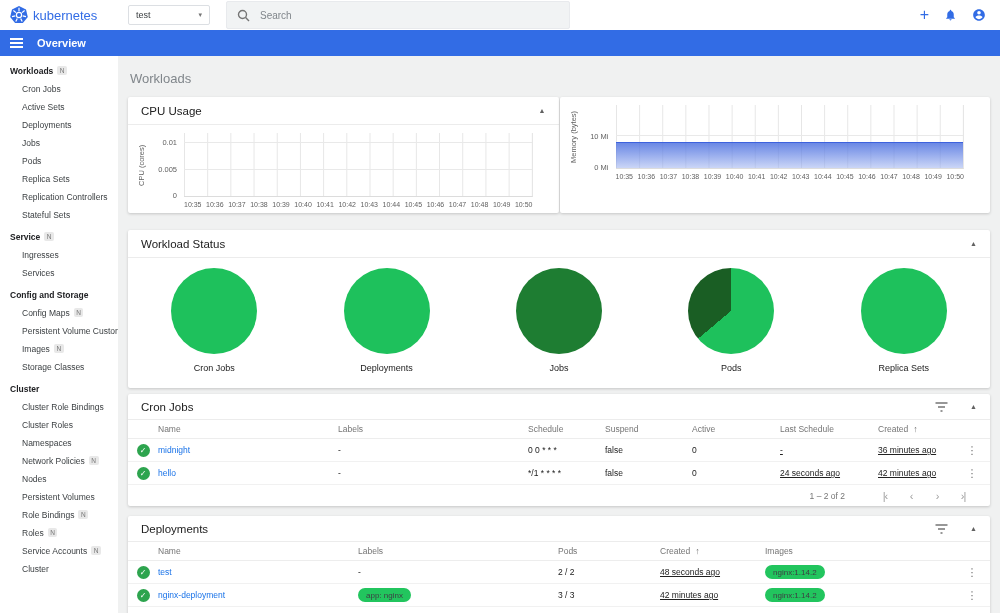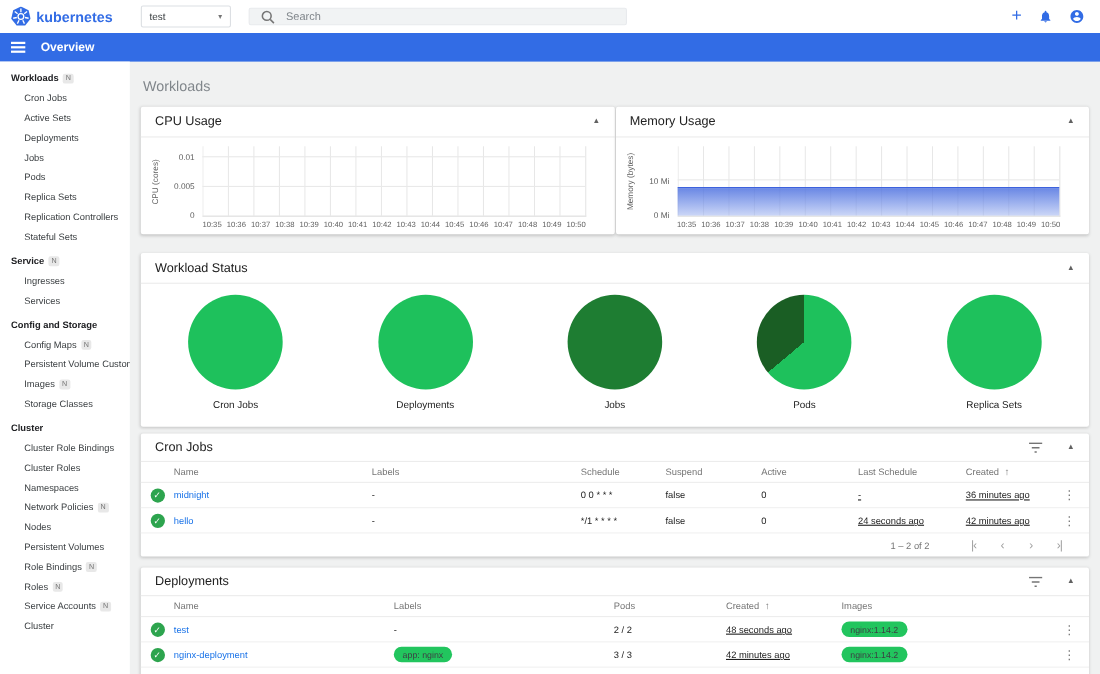--- a/index.html
+++ b/index.html
@@ -2,26 +2,26 @@
 <html><head>
 <meta charset="utf-8">
 <style>
   * { box-sizing: border-box; margin: 0; padding: 0; }
   html,body { width:1000px; height:613px; overflow:hidden;
     font-family:"Liberation Sans", sans-serif; background:#f0f1f1; }
 
   
   .topbar { height:30px; background:#fff; display:flex; align-items:center; }
   .logo { display:flex; align-items:center; gap:5px; padding-left:10px; width:118px; }
-  .logo-text { color:#326ce5; font-weight:bold; font-size:13px; }
+  .logo-text { color:#326ce5; font-weight:normal; font-size:13px; }
   .ns-select { width:82px; height:20px; border:1px solid #dcdfe3; border-radius:2px;
     display:flex; align-items:center; justify-content:space-between; padding:0 7px;
     font-size:9px; color:#3c4043; margin-left:10px; background:#fff; cursor:pointer; }
   .ns-caret { color:#757575; font-size:7px; }
-  .search-box { margin-left:16px; width:344px; height:16px; background:#f1f3f4;
+  .search-box { margin-left:16px; width:344px; height:28px; background:#f1f3f4;
     border:1px solid #e8eaed; border-radius:2px; display:flex; align-items:center; padding:0 10px; gap:10px; }
   .search-box input { border:0; outline:0; background:transparent; flex:1; font-size:10px;
     font-family:"Liberation Sans",sans-serif; color:#3c4043; }
   .search-box input::placeholder { color:#80868b; }
   .top-actions { margin-left:auto; display:flex; align-items:center; gap:15px; padding-right:14px; }
   .plus-btn { color:#326ce5; font-size:16px; line-height:1; cursor:pointer; }
   .icon-btn { cursor:pointer; display:flex; align-items:center; }
 
   
   .appbar { height:26px; background:#326ce5; display:flex; align-items:center; padding-left:10px; gap:14px; }
@@ -231,24 +231,20 @@
               <span>10:46</span>
               <span>10:47</span>
               <span>10:48</span>
               <span>10:49</span>
               <span>10:50</span>
             </div>
         </div>
       </div>
 
       <div class="card chart-card">
-        <div class="card-header">
-          <span class="card-title">Memory Usage</span>
-          <span class="collapse">▲</span>
-        </div>
         <div class="chart-body">
           <div class="ylab">Memory (bytes)</div>
           <div class="yticks">
             <span style="top:calc(48% - 4px)">10 Mi</span>
             <span style="bottom:-3px">0 Mi</span>
           </div>
           <div class="plot">
             <div class="hline" style="top:48%"></div>
             <div class="mem-fill"></div>
           </div>

